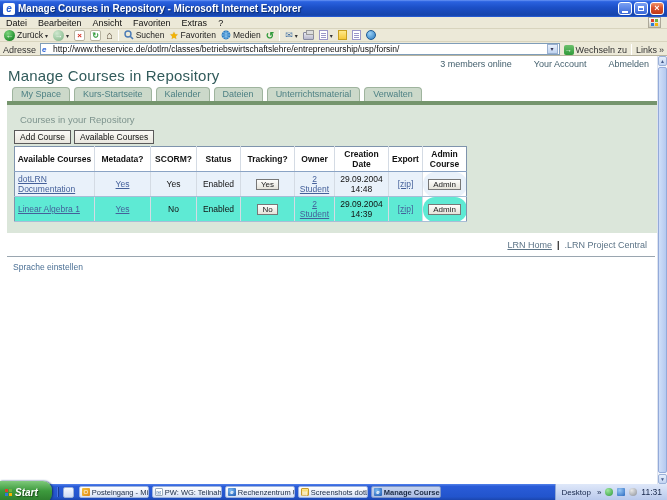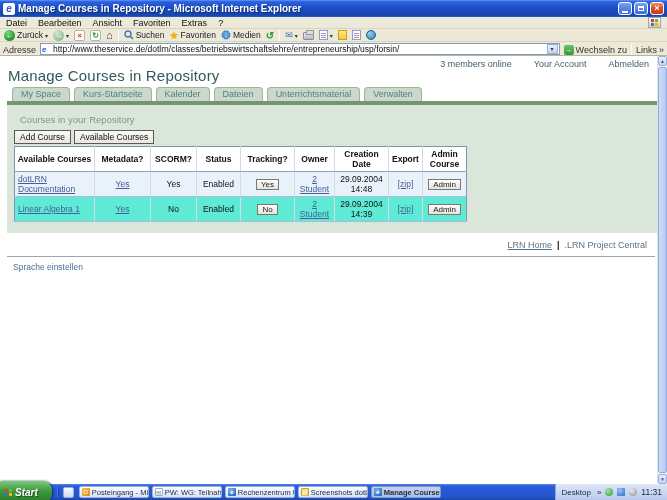--- a/index.html
+++ b/index.html
@@ -101,21 +101,21 @@
   .actions { position:absolute; top:25px; left:7px; display:flex; gap:3px; }
   .act-btn { font-family:"Liberation Sans",sans-serif; font-size:8.5px; color:#111; padding:1px 5px;
     background:linear-gradient(180deg,#fbfaf7,#e9e7de); border:1px solid #5a5a5a; cursor:pointer; }
 
   .course-table { position:absolute; top:41px; left:7px; border-collapse:collapse; background:#fff;
     font-size:8.5px; color:#111; border:1px solid #7f94ad; }
   .course-table th { font-weight:bold; text-align:center; padding:2px 2px; background:#fff;
     border-bottom:1px solid #8aa3c4; border-right:1px solid #d4dbe4; }
   .course-table td { padding:2px 3px; text-align:center; border-bottom:1px solid #a8bdd6; border-right:1px solid #d4dbe4; vertical-align:middle; }
   .course-table td:first-child { text-align:left; }
-  .course-table th:last-child, .course-table td:last-child { border-right:none; }
+  .course-table th:last-child, .course-table td:last-child { border-right:none;border-radius:12px; }
   .course-table tr.row-odd td { background:#e9f1fa; }
   .course-table tr.row-even td { background:#5eead4; }
   .course-table a { color:#44609a; text-decoration:underline; cursor:pointer; }
   .mini-btn { font-family:"Liberation Sans",sans-serif; font-size:8px; color:#222; padding:0 4px;
     background:linear-gradient(180deg,#fdfdfb,#e5e3da); border:1px solid #777; cursor:pointer; }
   .c1{width:80px;} .c2{width:56px;} .c3{width:46px;} .c4{width:44px;} .c5{width:54px;}
   .c6{width:40px;} .c7{width:54px;} .c8{width:34px;} .c9{width:44px;}
 
   .footer-links { position:absolute; top:184px; right:10px; font-size:9px; color:#5b7386; display:flex; gap:5px; align-items:center; }
   .footer-links .home { text-decoration:underline; cursor:pointer; }

